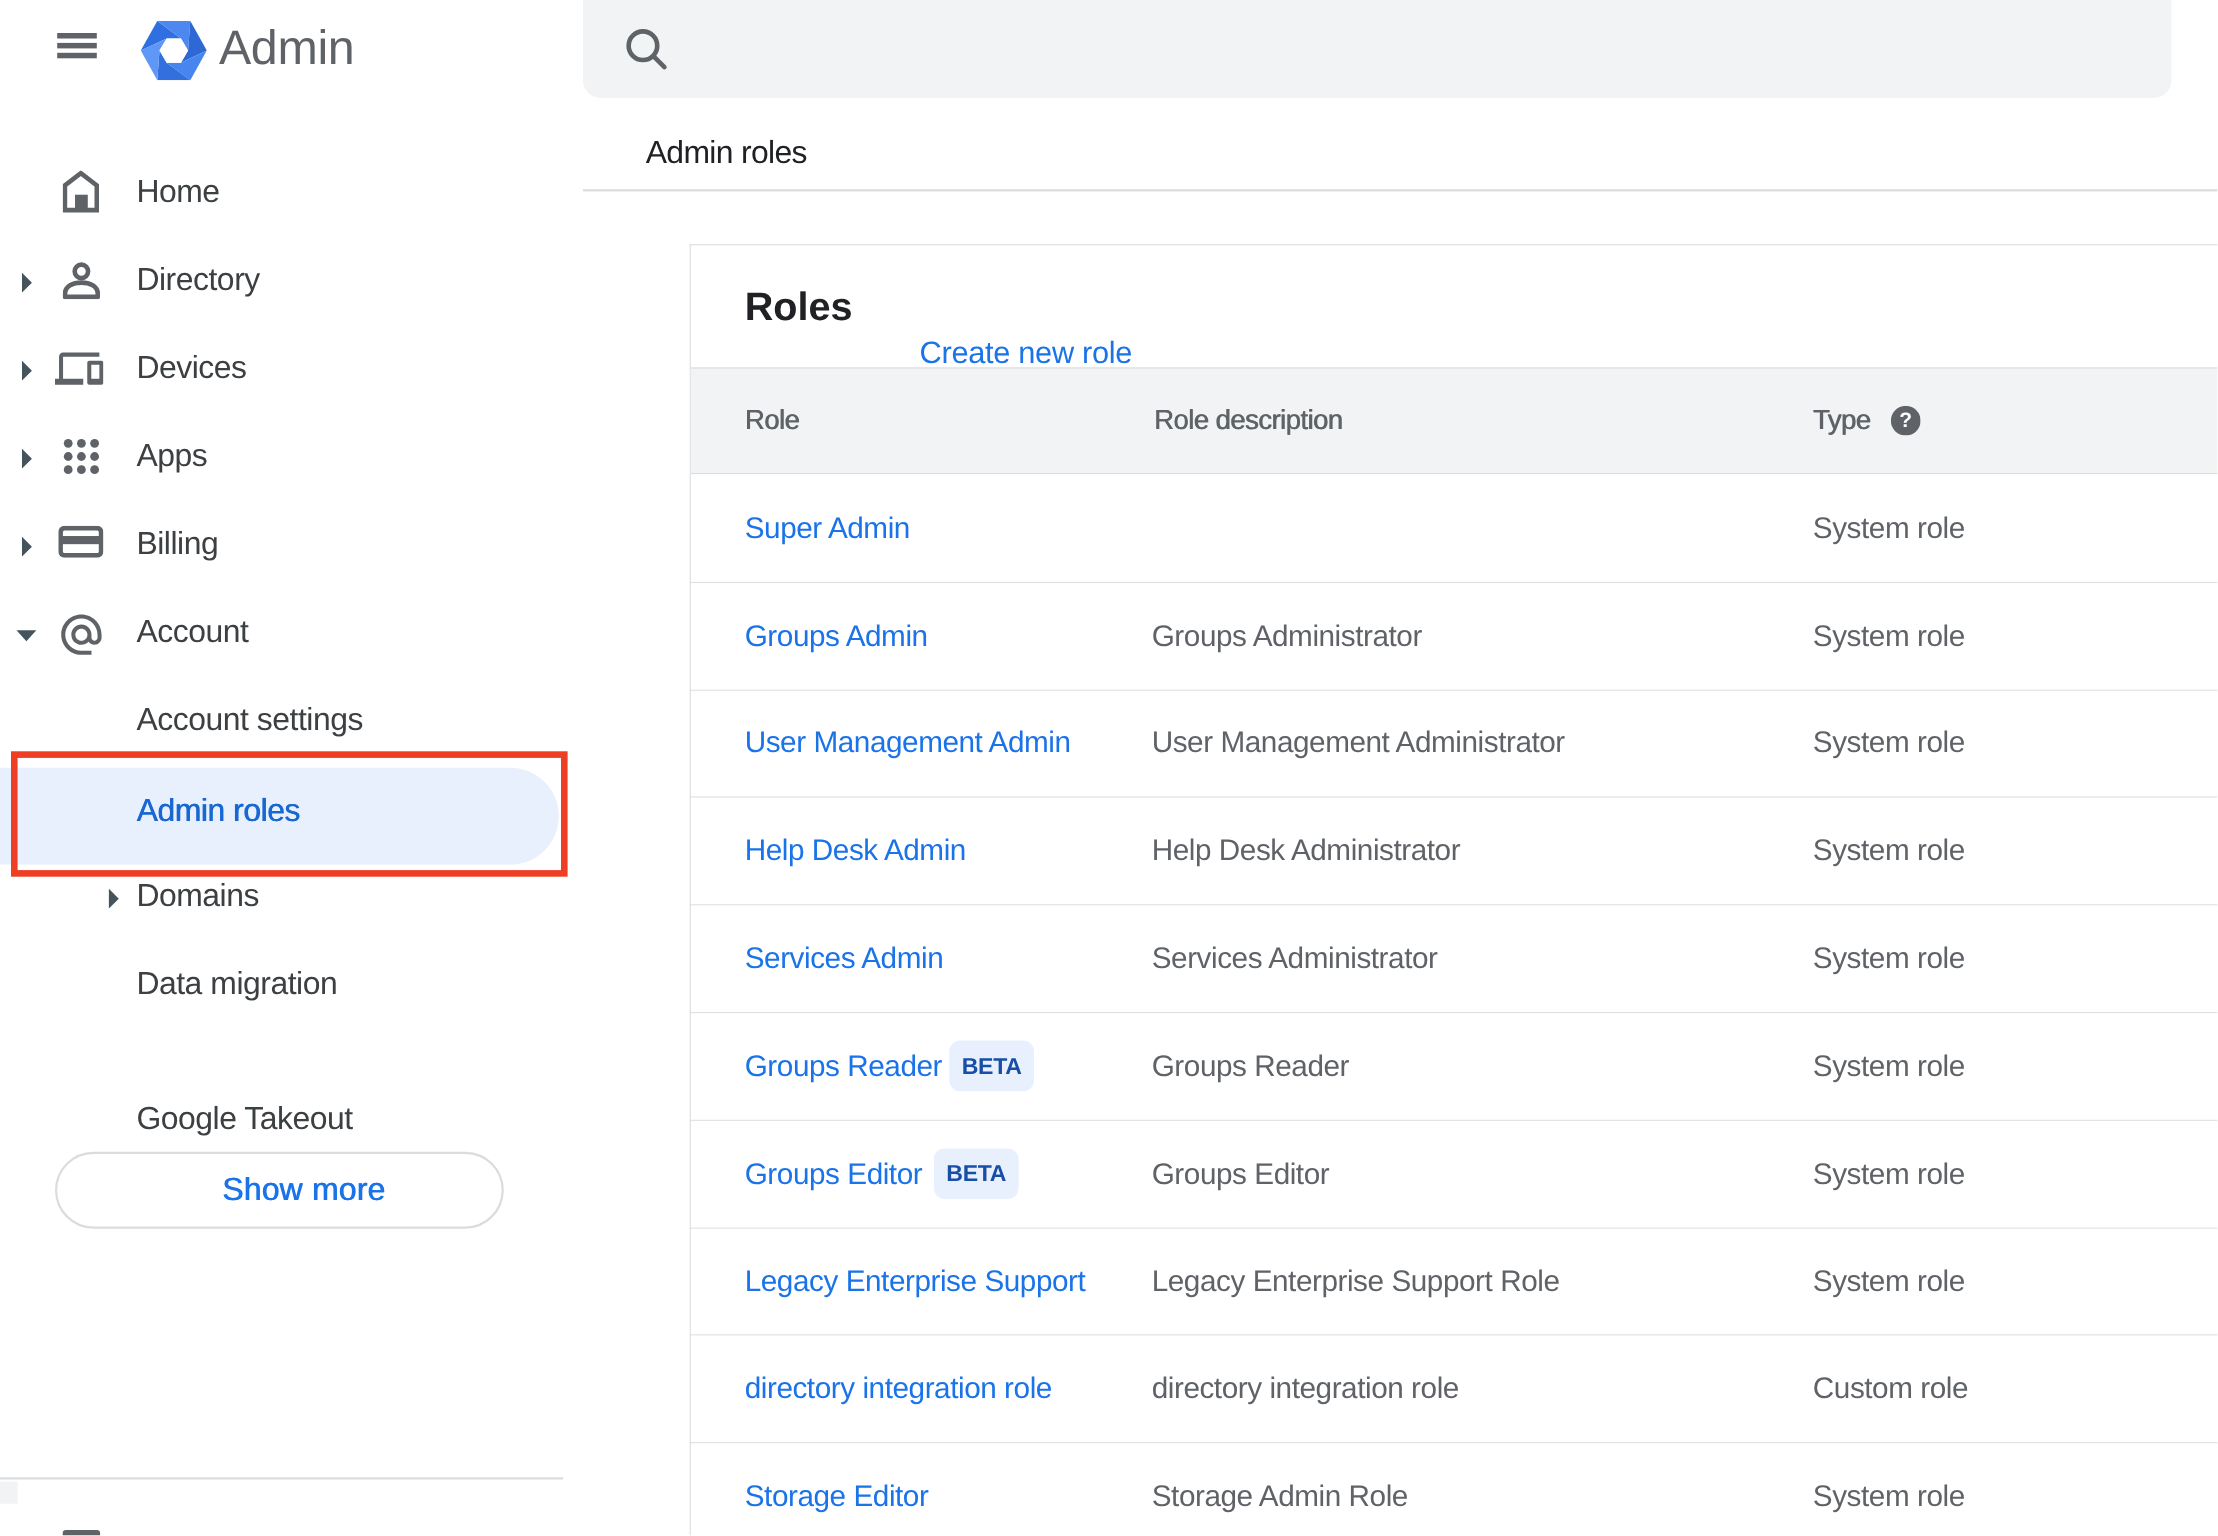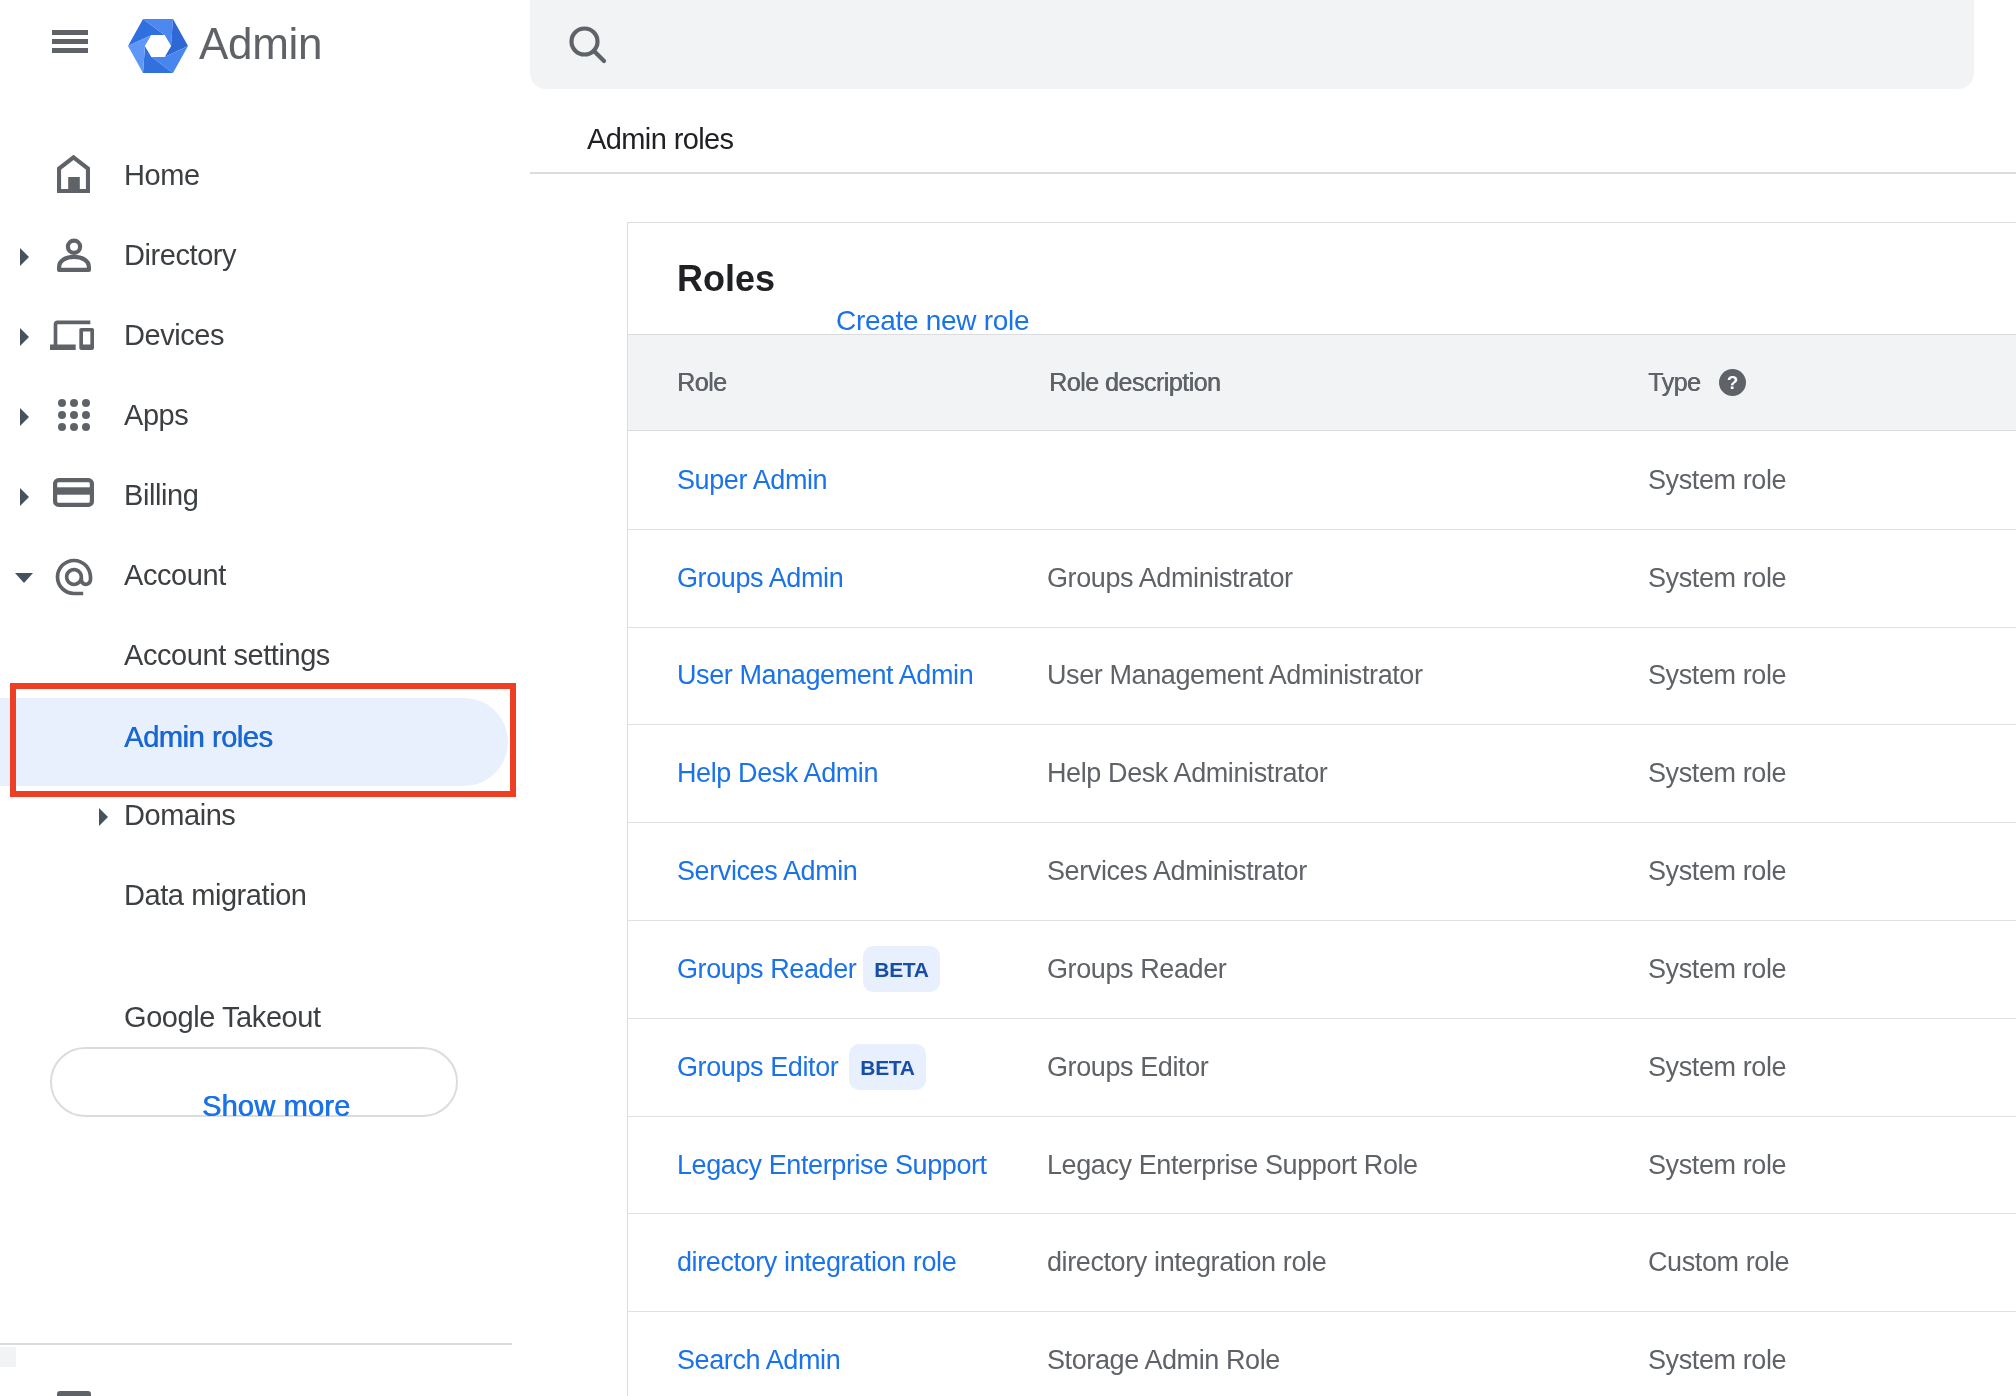--- a/index.html
+++ b/index.html
@@ -98,21 +98,21 @@
   <div class="abs" style="left:10px; top:683px; width:506px; height:114px; border:6px solid #ee3e24;"></div>
 
   <div class="tri-r abs" style="left:99px; top:808px;"></div>
   <div class="navtxt abs" style="left:124px; top:801px;">Domains</div>
 
   <div class="navtxt abs" style="left:124px; top:881px;">Data migration</div>
 
   <div class="navtxt abs" style="left:124px; top:975px;margin-top:28px;">Google Takeout</div>
 
   <div class="abs" style="left:50px; top:1047px; width:408px; height:70px; border:2px solid #dadce0; border-radius:35px;"></div>
-  <div class="abs" style="left:50px; top:1092px; width:452px; text-align:center; font-size:29px; line-height:29px; letter-spacing:0.2px; color:#1a73e8; text-shadow:0.7px 0 0 #1a73e8;">Show more</div>
+  <div class="abs" style="left:50px; top:1068px; width:452px; text-align:center; font-size:29px; line-height:29px; letter-spacing:0.2px; color:#1a73e8; text-shadow:0.7px 0 0 #1a73e8;">Show more</div>
 
   <div class="abs" style="left:0px; top:1343px; width:512px; height:2px; background:#dadce0;"></div>
   <div class="abs" style="left:0px; top:1347px; width:16px; height:20px; background:#f1f3f4;"></div>
   <div class="abs" style="left:57px; top:1391px; width:34px; height:5px; background:#5f6368; border-radius:3px 3px 0 0;"></div>
 
   <div class="abs" style="left:627px; top:222px; width:1389px; height:1174px; border-left:1px solid #dadce0; border-top:1px solid #dadce0;"></div>
 
   <div class="abs" style="left:677px; top:261px; font-size:36px; line-height:36px; color:#202124; font-weight:bold;">Roles</div>
   <div class="abs" style="left:836px; top:267px; font-size:28px; line-height:28px; letter-spacing:-0.3px; color:#1a73e8;margin-top:40px;">Create new role</div>
 
@@ -156,18 +156,18 @@
   <div class="cell abs desc" style="left:1648px; top:1054px;">System role</div>
   <div class="rowline" style="top:1018px;"></div>
   <div class="cell abs link" style="left:677px; top:1152px;">Legacy Enterprise Support</div>
   <div class="cell abs desc" style="left:1047px; top:1152px;">Legacy Enterprise Support Role</div>
   <div class="cell abs desc" style="left:1648px; top:1152px;">System role</div>
   <div class="rowline" style="top:1116px;"></div>
   <div class="cell abs link" style="left:677px; top:1249px;">directory integration role</div>
   <div class="cell abs desc" style="left:1047px; top:1249px;">directory integration role</div>
   <div class="cell abs desc" style="left:1648px; top:1249px;">Custom role</div>
   <div class="rowline" style="top:1213px;"></div>
-  <div class="cell abs link" style="left:677px; top:1347px;">Search Admin</div>
+  <div class="cell abs link" style="left:677px; top:1347px;">Storage Editor</div>
   <div class="cell abs desc" style="left:1047px; top:1347px;">Storage Admin Role</div>
   <div class="cell abs desc" style="left:1648px; top:1347px;">System role</div>
   <div class="rowline" style="top:1311px;"></div>
 
 </div>
 
 </body></html>

